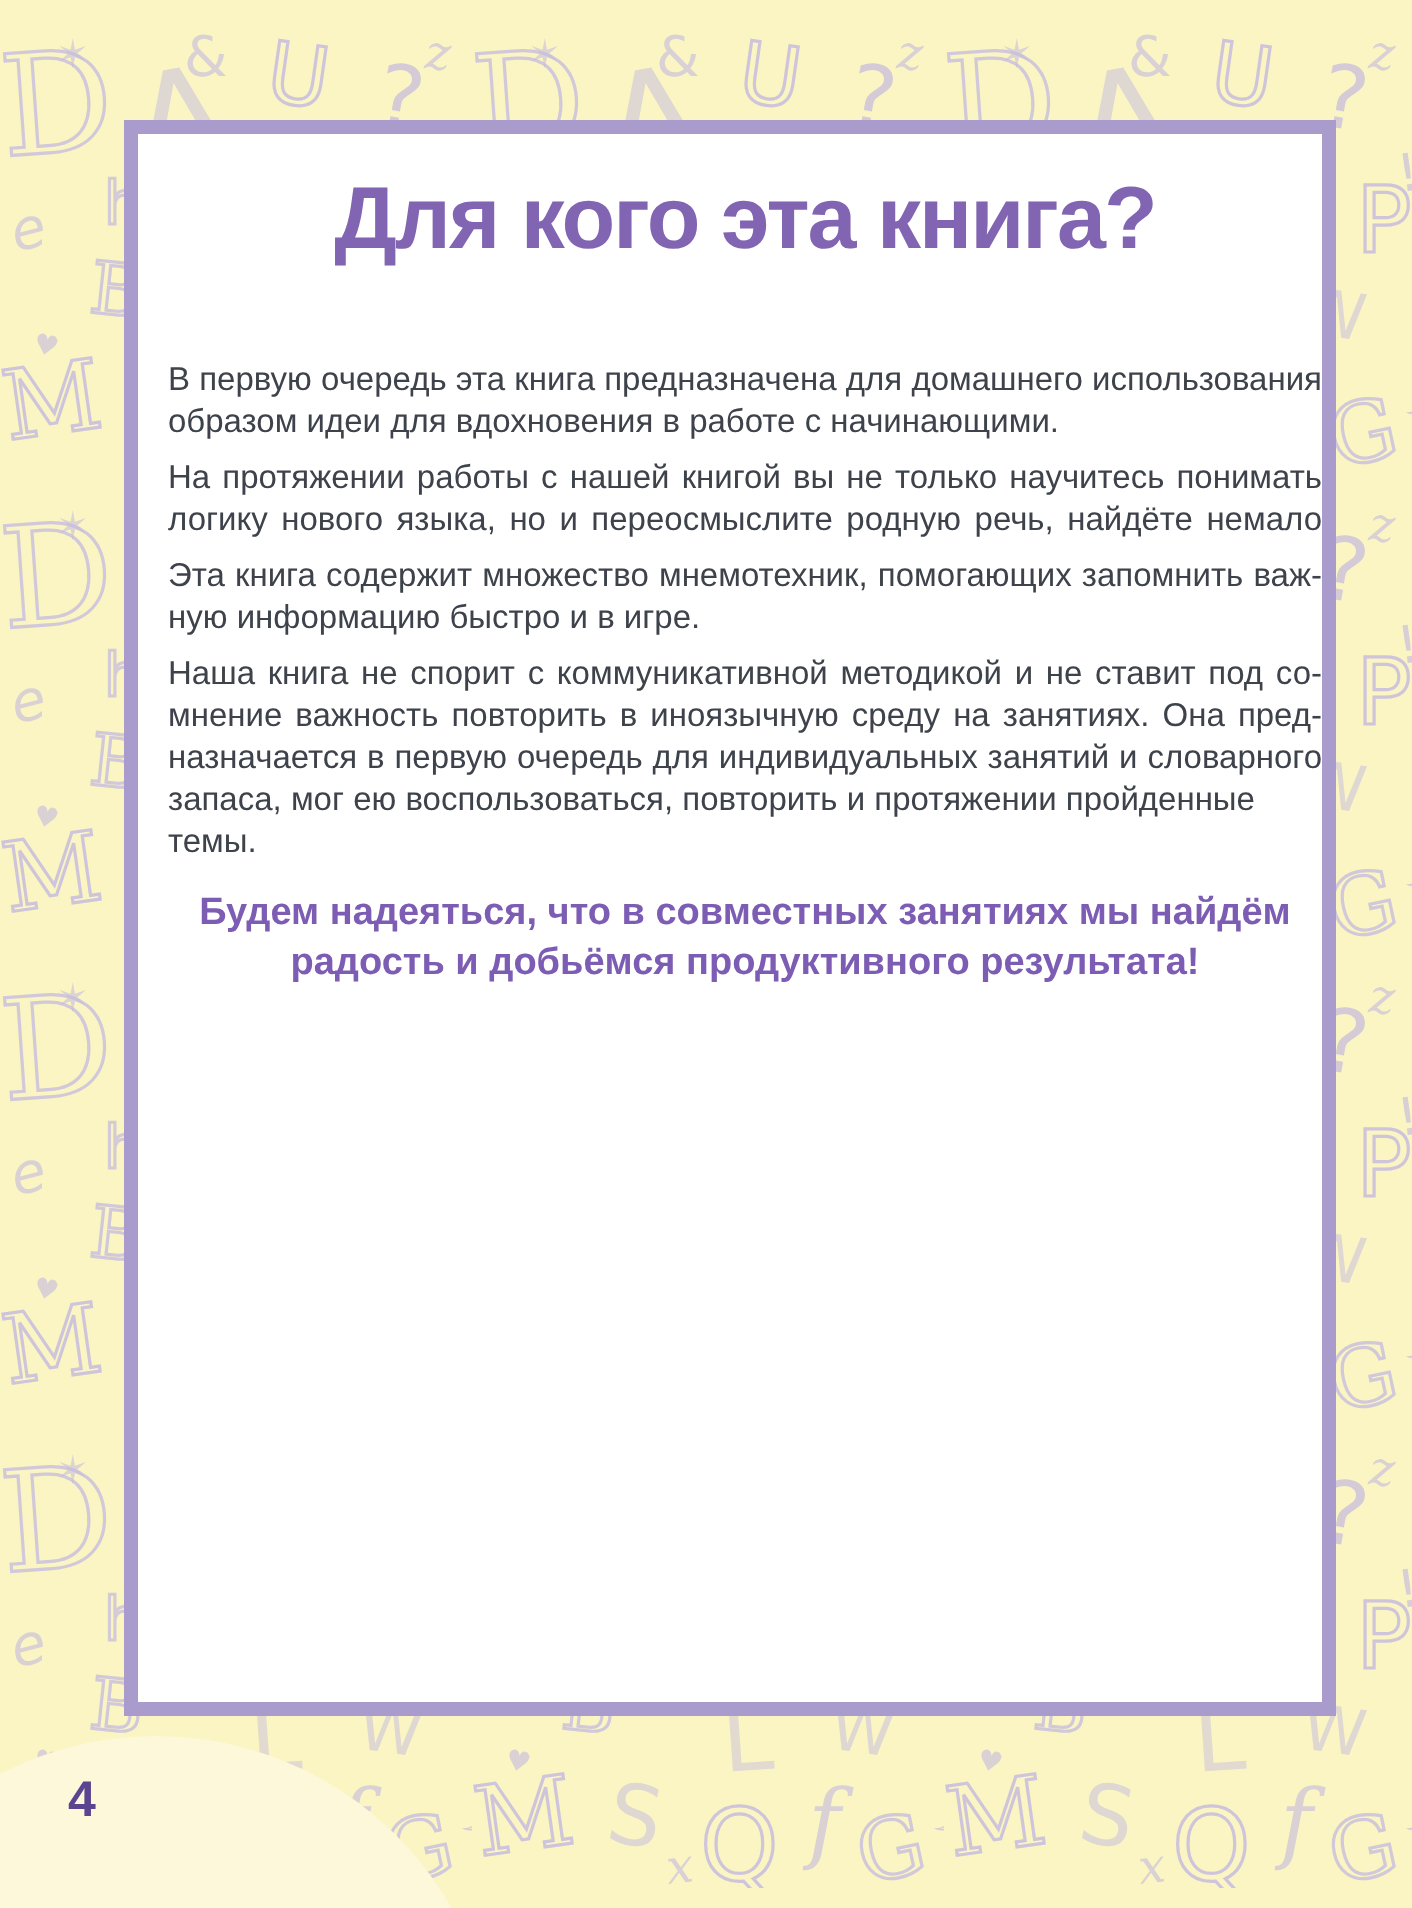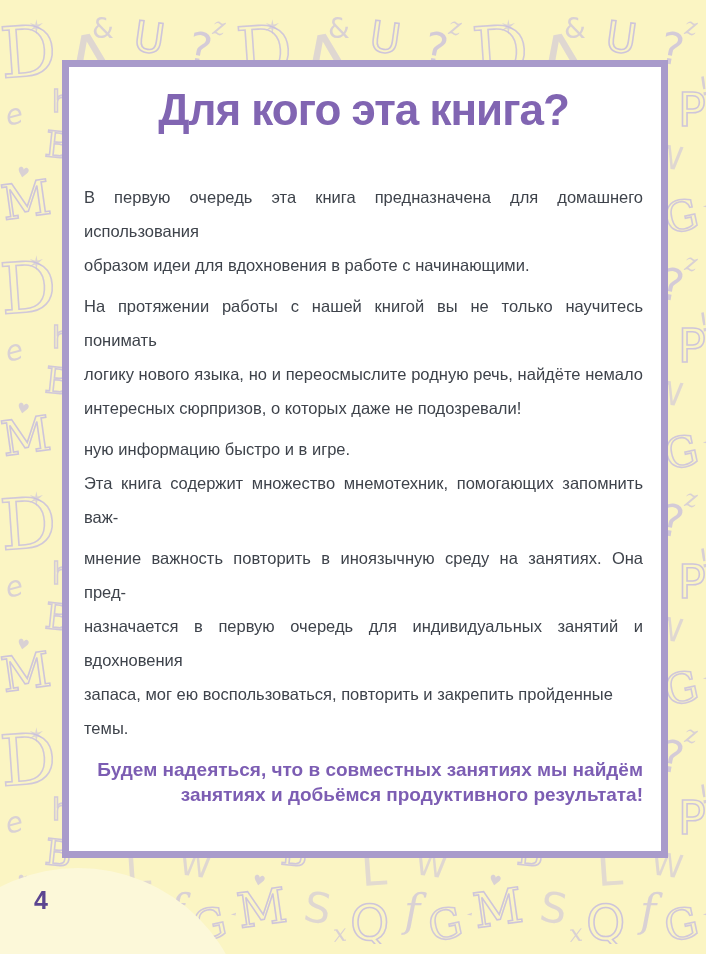--- a/index.html
+++ b/index.html
@@ -25,42 +25,42 @@
     color:var(--pagenum-color,#5B4590);
   }
   .card{
     position:absolute;
     left:62px;top:60px;
     width:592px;height:784px;
     background:#FFFFFF;
     border:7px solid var(--border-color,#A99BCB);
   }
   .card-inner{
-    padding:0 18px 0 15px;
+    padding:0 0 0 15px;
   }
   .title{
     margin-top:19px;
     margin-bottom:46px;
     text-align:center;
     font-size:44px;
     line-height:48px;
     font-weight:bold;
     letter-spacing:-1px;
     color:var(--title-color,#8165B2);
   }
   .paragraph{margin:0 0 7px 0;}
   .line{
     font-size:16.5px;
-    line-height:34px;
+    line-height:21px;
     color:var(--text-color,#3E434B);
   }
   .line.j{text-align:justify;text-align-last:justify;}
   .highlight{
     margin-top:12px;
-    text-align:right;
+    text-align:center;
   }
   .highlight .hline{
     font-size:19px;
     line-height:25px;
     font-weight:bold;
     color:var(--highlight-color,#7C5DB3);
   }
 </style>
 </head>
 <body>
@@ -108,32 +108,32 @@
     <div class="card-inner">
       <div class="title">Для кого эта книга?</div>
       <div>
           <div class="paragraph">
             <div class="line j">В первую очередь эта книга предназначена для домашнего использования</div>
             <div class="line">образом идеи для вдохновения в работе с начинающими.</div>
           </div>
           <div class="paragraph">
             <div class="line j">На протяжении работы с нашей книгой вы не только научитесь понимать</div>
             <div class="line j">логику нового языка, но и переосмыслите родную речь, найдёте немало</div>
-            <div class="line">интересных сюрпризов, о которых даже не подозревали!</div>
           </div>
           <div class="paragraph">
+            <div class="line j">Эта книга содержит множество мнемотехник, помогающих запомнить важ-</div>
             <div class="line">ную информацию быстро и в игре.</div>
-            <div class="line j">Эта книга содержит множество мнемотехник, помогающих запомнить важ-</div>
           </div>
           <div class="paragraph">
+            <div class="line j">Наша книга не спорит с коммуникативной методикой и не ставит под со-</div>
             <div class="line j">мнение важность повторить в иноязычную среду на занятиях. Она пред-</div>
-            <div class="line j">назначается в первую очередь для индивидуальных занятий и вдохновения</div>
-            <div class="line">запаса, мог ею воспользоваться, повторить и закрепить пройденные темы.</div>
+            <div class="line j">назначается в первую очередь для индивидуальных занятий и словарного</div>
+            <div class="line">запаса, мог ею воспользоваться, повторить и протяжении пройденные темы.</div>
           </div>
         </div>
       <div class="highlight">
           <div class="hline">Будем надеяться, что в совместных занятиях мы найдём</div>
-          <div class="hline">занятиях и добьёмся продуктивного результата!</div>
+          <div class="hline">радость и добьёмся продуктивного результата!</div>
         </div>
     </div>
   </div>
 
 </div>
 
 </body></html>

